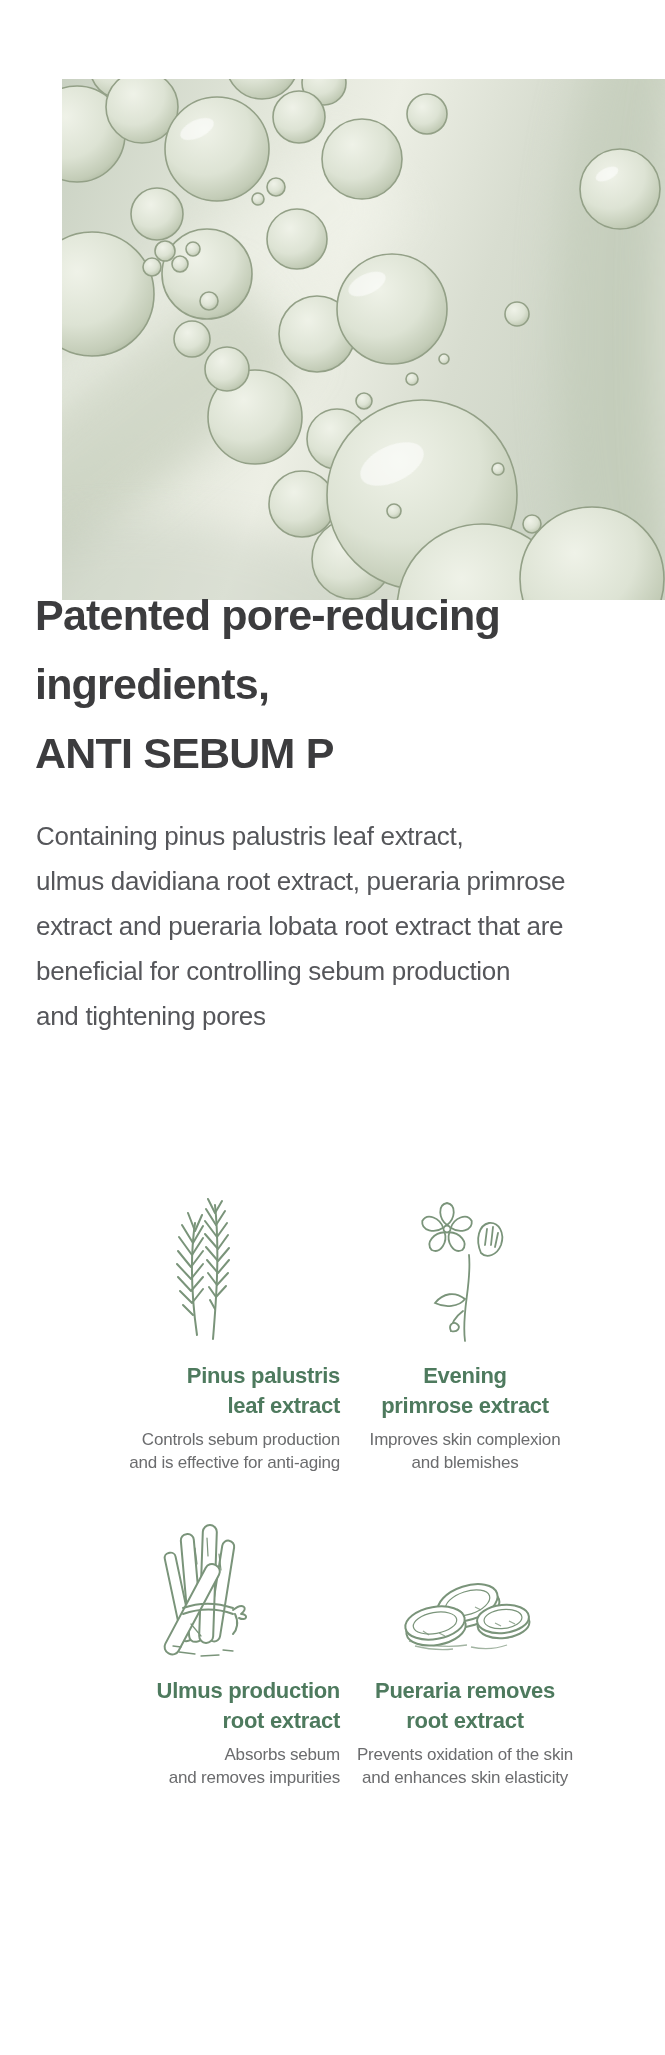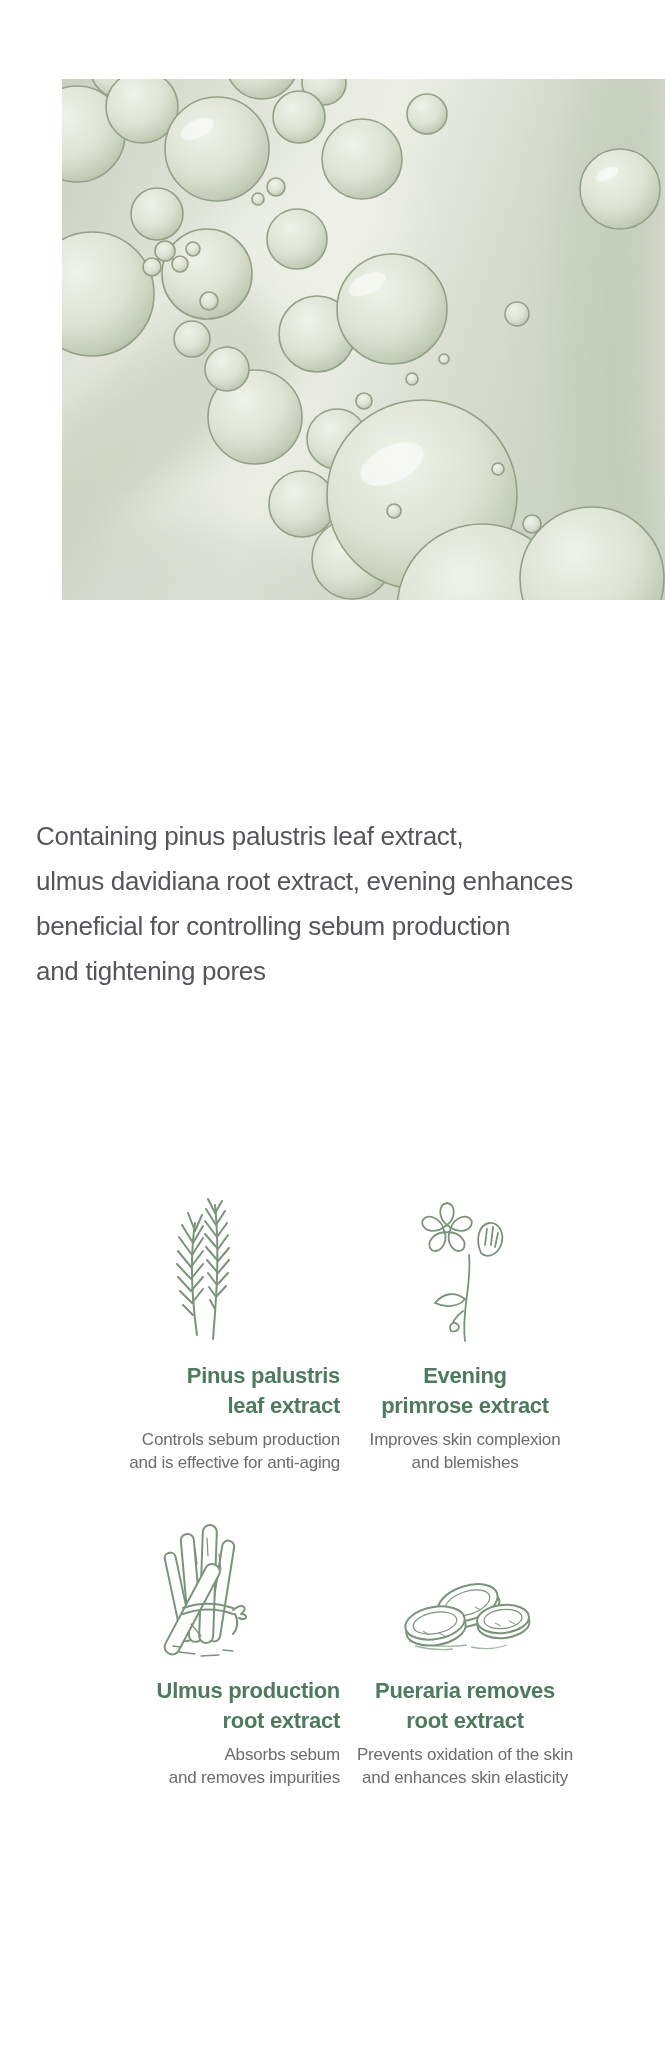--- a/index.html
+++ b/index.html
@@ -120,24 +120,30 @@
 
       <g fill="#ffffff" opacity="0.55">
         <ellipse cx="330" cy="385" rx="34" ry="18" transform="rotate(-25 330 385)"></ellipse>
         <ellipse cx="305" cy="205" rx="20" ry="10" transform="rotate(-25 305 205)"></ellipse>
         <ellipse cx="135" cy="50" rx="18" ry="9" transform="rotate(-25 135 50)"></ellipse>
         <ellipse cx="545" cy="95" rx="12" ry="6" transform="rotate(-25 545 95)"></ellipse>
       </g>
     </svg>
   </div>
 
+  <div class="headline">
+    <div>Patented pore-reducing</div>
+    <div>ingredients,</div>
+    <div>ANTI SEBUM P</div>
+  </div>
 
   <div class="intro">
     <div>Containing pinus palustris leaf extract,</div>
-    <div>ulmus davidiana root extract, evening enhances</div>
+    <div>ulmus davidiana root extract, pueraria primrose</div>
+    <div>extract and pueraria lobata root extract that are</div>
     <div>beneficial for controlling sebum production</div>
     <div>and tightening pores</div>
   </div>
 
   <div class="cell c1 r1">
     <div class="art art-tall">
       <svg width="70" height="150" viewBox="0 0 70 150">
         <g fill="none" stroke="#7a947a" stroke-width="2" stroke-linecap="round">
           <path d="M27 140 C23 112 19 70 25 28"></path>
           <path d="M25 36 L18 18 M25 36 L32 20 M23 48 L12 30 M23 48 L33 31 M22 60 L9 42 M22 60 L33 43 M21 72 L8 56 M21 72 L33 56 M21 84 L7 69 M21 84 L33 69 M21 96 L8 82 M21 96 L33 82 M22 108 L10 96 M22 108 L33 94 M23 120 L13 110"></path>

